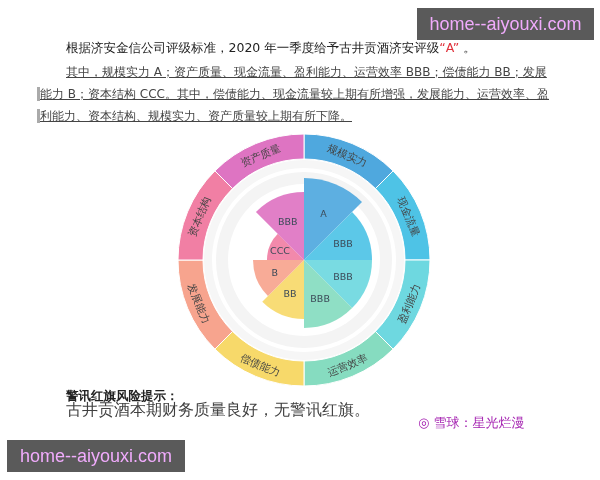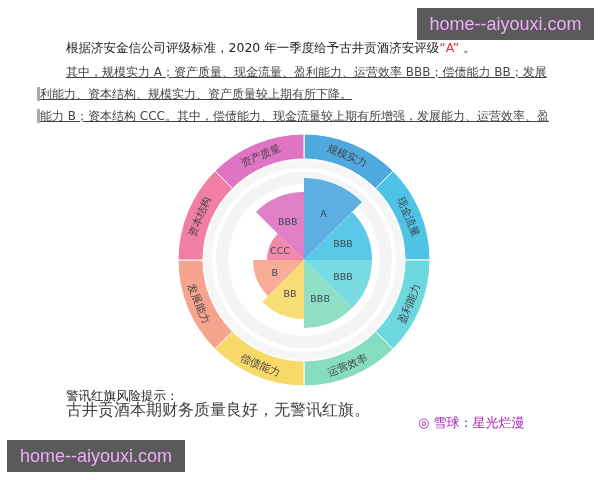--- a/index.html
+++ b/index.html
@@ -22,42 +22,42 @@
   .para {
     position: absolute; left: 40px; top: 61px; width: 510px; font-size: 12px; line-height: 22px; color: #444;
   }
   .para .line { white-space: nowrap; position: relative; text-decoration: underline; }
   .para .l1 { padding-left: 26px; }
   .para .mark {
     position: absolute; left: -3px; top: 4px; width: 3px; height: 14px; background: #aaa;
   }
   #chart { position: absolute; left: 0; top: 0; }
   .risk-title {
-    position: absolute; left: 66px; top: 388px; font-size: 12.5px; font-weight: normal; color: #222;
+    position: absolute; left: 66px; top: 388px; font-size: 12.5px; font-weight: bold; color: #222;
   }
   .risk-text {
     position: absolute; left: 66px; top: 400px; font-size: 16px; color: #404040;
   }
   .xq-mark {
     position: absolute; left: 418px; top: 414px; font-size: 13px; color: #a21caf; white-space: nowrap;
   }
 </style>
 </head>
 <body>
 
 <div id="wm-top" class="watermark-box">home--aiyouxi.com</div>
 
 <div class="headline">
   <span>根据济安金信公司评级标准，2020 年一季度给予古井贡酒济安评级</span><span class="grade">“A”</span><span> 。</span>
 </div>
 
 <div class="para">
   <div class="line l1">其中，规模实力 A；资产质量、现金流量、盈利能力、运营效率 BBB；偿债能力 BB；发展</div>
+  <div class="line"><span class="mark"></span><span>能力 B；资本结构 CCC。其中，偿债能力、现金流量较上期有所增强，发展能力、运营效率、盈</span></div>
   <div class="line"><span class="mark"></span><span>利能力、资本结构、规模实力、资产质量较上期有所下降。</span></div>
-  <div class="line"><span class="mark"></span><span>能力 B；资本结构 CCC。其中，偿债能力、现金流量较上期有所增强，发展能力、运营效率、盈</span></div>
 </div>
 
 <svg id="chart" width="600" height="480">
     <circle cx="304" cy="260" r="100" fill="#f6f6f6"></circle>
     <circle cx="304" cy="260" r="92" fill="#ffffff"></circle>
     <circle cx="304" cy="260" r="88" fill="#f4f4f4"></circle>
     <circle cx="304" cy="260" r="76" fill="#ffffff"></circle>
     <g>
       <path d="M304,134 A126,126 0 0 1 393.095454429505,170.90454557049503 L375.4177848998413,188.5822151001587 A101,101 0 0 0 304,159 Z" fill="#4fa8de" stroke="#ffffff" stroke-width="1"></path>
       <text x="347.43456957343767" y="155.13967305996897" font-size="10.5" fill="#444" text-anchor="middle" dominant-baseline="central" transform="rotate(22.5 347.43456957343767 155.13967305996897)">规模实力</text>

